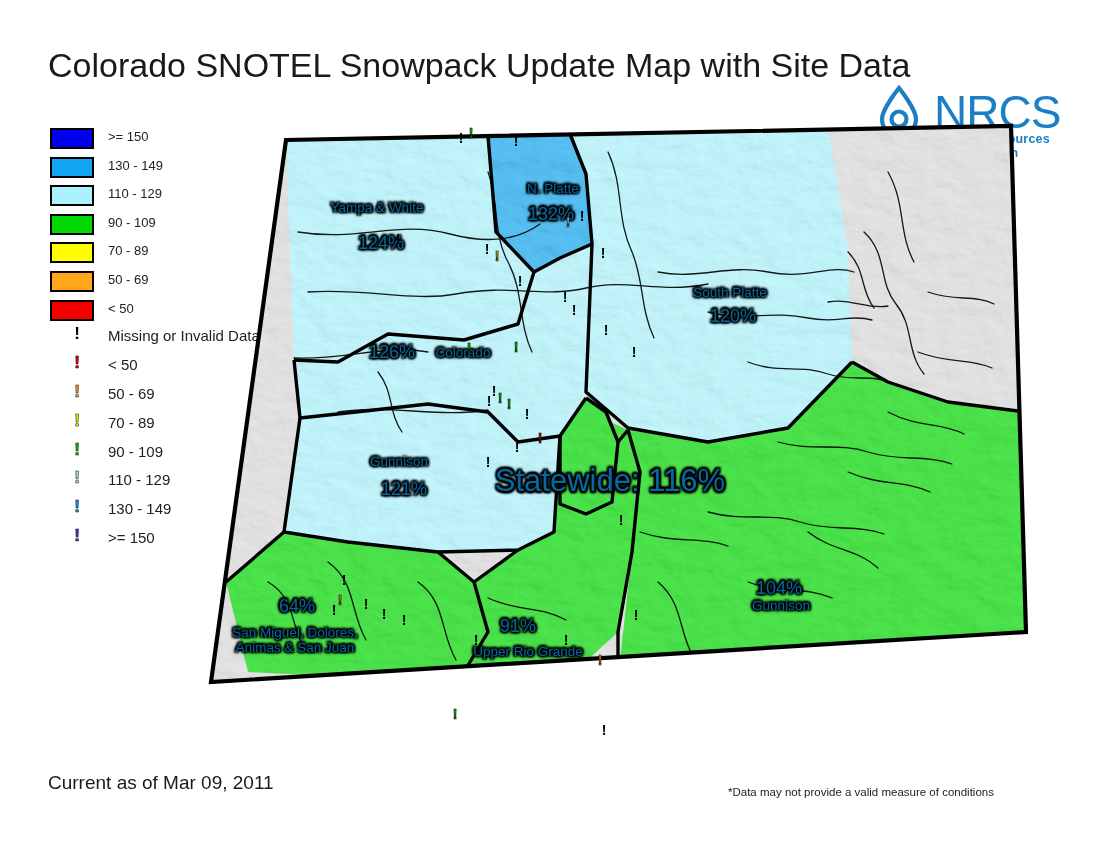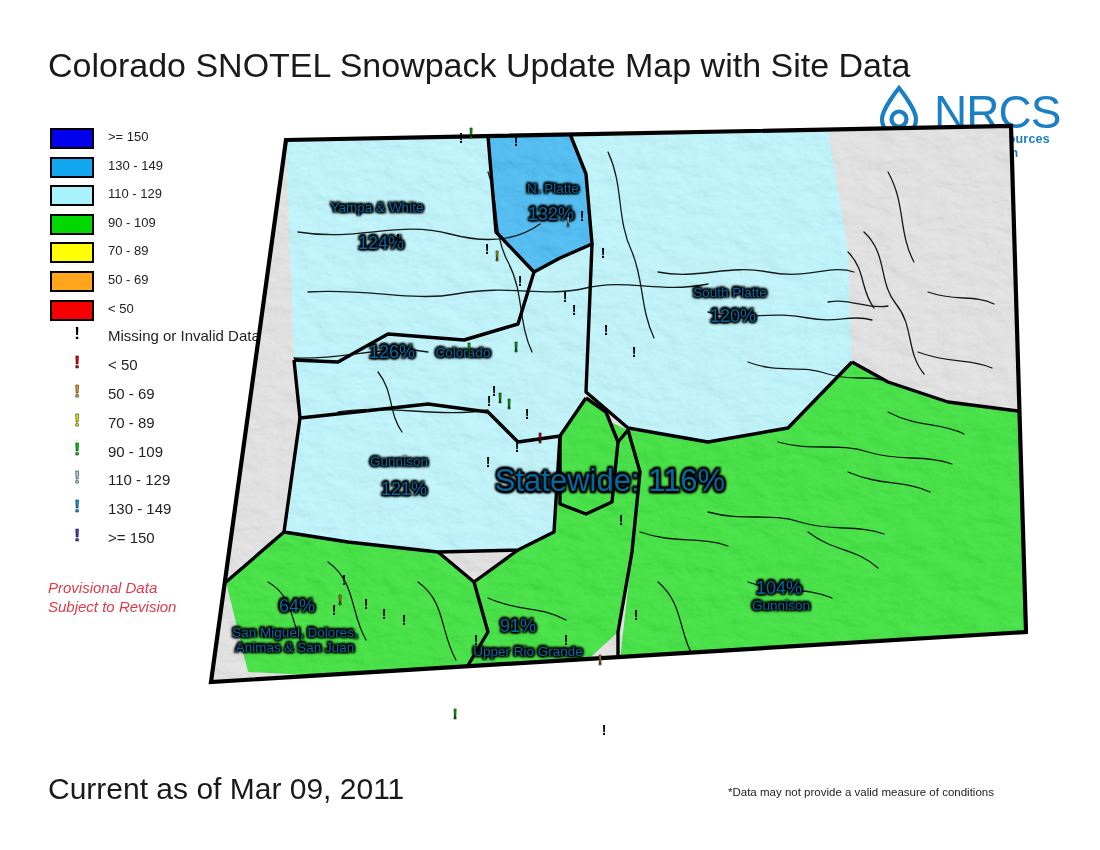--- a/index.html
+++ b/index.html
@@ -41,21 +41,21 @@
   .site-gl{position:absolute;left:20px;top:0px;width:14px;text-align:center;
     font-size:17px;font-weight:bold;font-family:"Liberation Sans",sans-serif;
     line-height:20px;}
   .site-lb{position:absolute;left:58px;top:3px;font-size:15px;color:#222;white-space:nowrap;}
 
   
   .provisional{position:absolute;left:48px;top:578px;font-size:15px;
     font-style:italic;color:#e03a4a;line-height:19px;}
 
   
-  .asof{position:absolute;left:48px;top:772px;font-size:30px;color:#1a1a1a;white-space:nowrap;}
+  .asof{position:absolute;left:48px;top:772px;font-size:19px;color:#1a1a1a;white-space:nowrap;}
   .disclaimer{position:absolute;left:728px;top:786px;font-size:11.5px;color:#222;white-space:nowrap;}
 
   
   .mapwrap{position:absolute;left:188px;top:112px;width:840px;height:640px;}
   .maplabels{position:absolute;left:0;top:0;width:1100px;height:850px;
     pointer-events:none;}
   .mlab{position:absolute;white-space:nowrap;color:#0369a1;
     font-family:"Liberation Sans",sans-serif;
     text-shadow:
       -1.6px 0 2px #000, 1.6px 0 2px #000, 0 -1.6px 2px #000, 0 1.6px 2px #000,
@@ -151,24 +151,20 @@
     <div class="site-row">
       <span class="site-gl" style="color:#12a5f0;-webkit-text-stroke:.6px #000">!</span>
       <span class="site-lb">130 - 149</span>
     </div>
     <div class="site-row">
       <span class="site-gl" style="color:#4040dd;-webkit-text-stroke:.6px #000">!</span>
       <span class="site-lb">&gt;= 150</span>
     </div>
   </div>
 
-  <div class="provisional">
-    <div>Provisional Data</div>
-    <div>Subject to Revision</div>
-  </div>
 
   <div class="mapwrap">
     <svg viewBox="0 0 840 640" width="840" height="640">
       <defs>
         <clipPath id="stateClip">
           <polygon points="98,28 823,14 838,520 23,570"></polygon>
         </clipPath>
         <filter id="relief" x="-10%" y="-10%" width="120%" height="120%">
           <feTurbulence type="fractalNoise" baseFrequency="0.035 0.055" numOctaves="4" seed="7" result="n"></feTurbulence>
           <feDiffuseLighting in="n" lighting-color="#ffffff" surfaceScale="2.4" result="li">

